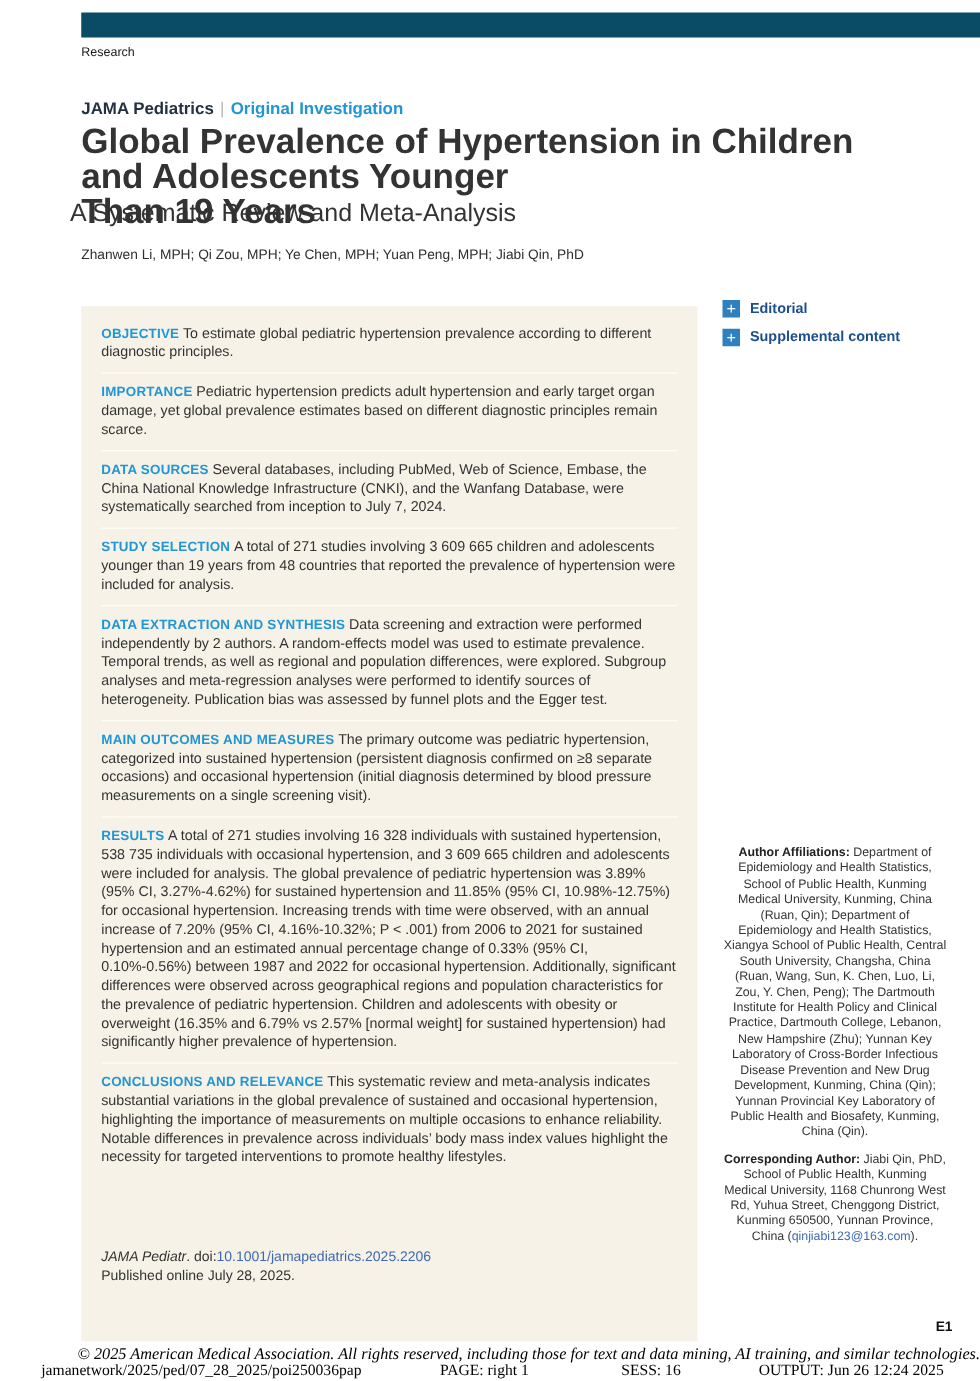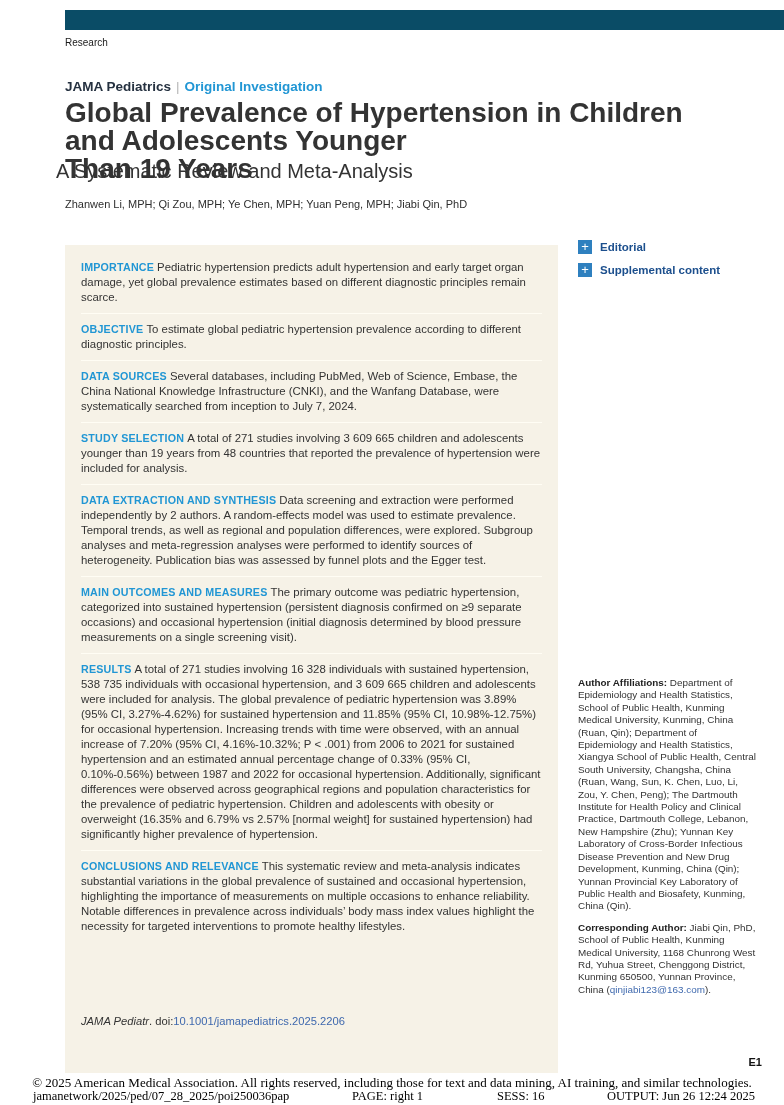--- a/index.html
+++ b/index.html
@@ -26,26 +26,26 @@
   .citation .it { font-style:italic; }
   a.link { color:#3f69ae; text-decoration:none; cursor:pointer; }
   .side-links { position:absolute; left:578px; top:240px; width:190px; }
   .side-link { display:flex; align-items:center; margin-bottom:9px; cursor:pointer; }
   .plus-icon {
     width:14px; height:14px; background:#2e80bf; color:#ffffff; flex:0 0 14px;
     font-size:13px; line-height:13px; text-align:center; font-weight:400; margin-right:8px;
   }
   .side-link .lbl { font-size:11.5px; font-weight:700; color:#1c4f8d;text-align:right; }
   .affil { position:absolute; left:578px; top:677px; width:180px; font-size:9.9px; line-height:12.4px; color:#333; }
-  .affil p { margin:0 0 9px 0; }
+  .affil p { margin:0 0 9px 0;text-align:center; }
   .affil b { color:#222; }
   .pageno { position:absolute; right:22px; top:1056px; font-size:11px; font-weight:700; color:#111; }
   .foot-copy {
-    position:absolute; left:0; top:1075px; width:100%; text-align:center;
-    font-family:"Liberation Serif", serif; font-size:13px; color:#000;
+    position:absolute; left:0; top:1075px; width:100%; text-align:right;
+    font-family:"Liberation Serif", serif; font-size:13px; color:#000;font-style:italic;
   }
   .foot-slug { position:absolute; left:0; top:1089px; width:100%; font-family:"Liberation Serif", serif; font-size:12.5px; color:#000; }
   .foot-slug span { position:absolute; white-space:nowrap; }
   .fs-slug { left:33px; }
   .fs-page { left:352px; }
   .fs-sess { left:497px; }
   .fs-out  { left:607px; }
 </style>
 </head>
 <body>
@@ -63,31 +63,32 @@
     <span>Global Prevalence of Hypertension in Children and Adolescents Younger</span><br>
     <span>Than 19 Years</span>
   </h1>
   <div class="subtitle">A Systematic Review and Meta-Analysis</div>
 
   <div class="authors">
     <div>Zhanwen Li, MPH; Qi Zou, MPH; Ye Chen, MPH; Yuan Peng, MPH; Jiabi Qin, PhD</div>
   </div>
 
   <div class="abstract-box">
+    <p class="sec"><span class="lab">OBJECTIVE</span><span>To estimate global pediatric hypertension prevalence according to different diagnostic principles.</span></p>
     <p class="sec"><span class="lab">IMPORTANCE</span><span>Pediatric hypertension predicts adult hypertension and early target organ damage, yet global prevalence estimates based on different diagnostic principles remain scarce.</span></p>
-    <p class="sec"><span class="lab">OBJECTIVE</span><span>To estimate global pediatric hypertension prevalence according to different diagnostic principles.</span></p>
     <p class="sec"><span class="lab">DATA SOURCES</span><span>Several databases, including PubMed, Web of Science, Embase, the China National Knowledge Infrastructure (CNKI), and the Wanfang Database, were systematically searched from inception to July 7, 2024.</span></p>
     <p class="sec"><span class="lab">STUDY SELECTION</span><span>A total of 271 studies involving 3 609 665 children and adolescents younger than 19 years from 48 countries that reported the prevalence of hypertension were included for analysis.</span></p>
     <p class="sec"><span class="lab">DATA EXTRACTION AND SYNTHESIS</span><span>Data screening and extraction were performed independently by 2 authors. A random-effects model was used to estimate prevalence. Temporal trends, as well as regional and population differences, were explored. Subgroup analyses and meta-regression analyses were performed to identify sources of heterogeneity. Publication bias was assessed by funnel plots and the Egger test.</span></p>
-    <p class="sec"><span class="lab">MAIN OUTCOMES AND MEASURES</span><span>The primary outcome was pediatric hypertension, categorized into sustained hypertension (persistent diagnosis confirmed on ≥9 separate occasions) and occasional hypertension (initial diagnosis determined by blood pressure measurements on a single screening visit).</span></p>
+    <p class="sec"><span class="lab">MAIN OUTCOMES AND MEASURES</span><span>The primary outcome was pediatric hypertension, categorized into sustained hypertension (persistent diagnosis confirmed on ≥8 separate occasions) and occasional hypertension (initial diagnosis determined by blood pressure measurements on a single screening visit).</span></p>
     <p class="sec"><span class="lab">RESULTS</span><span>A total of 271 studies involving 16 328 individuals with sustained hypertension, 538 735 individuals with occasional hypertension, and 3 609 665 children and adolescents were included for analysis. The global prevalence of pediatric hypertension was 3.89% (95% CI, 3.27%-4.62%) for sustained hypertension and 11.85% (95% CI, 10.98%-12.75%) for occasional hypertension. Increasing trends with time were observed, with an annual increase of 7.20% (95% CI, 4.16%-10.32%; P &lt; .001) from 2006 to 2021 for sustained hypertension and an estimated annual percentage change of 0.33% (95% CI, 0.10%-0.56%) between 1987 and 2022 for occasional hypertension. Additionally, significant differences were observed across geographical regions and population characteristics for the prevalence of pediatric hypertension. Children and adolescents with obesity or overweight (16.35% and 6.79% vs 2.57% [normal weight] for sustained hypertension) had significantly higher prevalence of hypertension.</span></p>
     <p class="sec"><span class="lab">CONCLUSIONS AND RELEVANCE</span><span>This systematic review and meta-analysis indicates substantial variations in the global prevalence of sustained and occasional hypertension, highlighting the importance of measurements on multiple occasions to enhance reliability. Notable differences in prevalence across individuals’ body mass index values highlight the necessity for targeted interventions to promote healthy lifestyles.</span></p>
 
     <div class="citation">
       <div><span class="it">JAMA Pediatr</span><span>. doi:</span><a class="link">10.1001/jamapediatrics.2025.2206</a></div>
+      <div>Published online July 28, 2025.</div>
     </div>
   </div>
 
   <div class="side-links">
     <div class="side-link">
       <span class="plus-icon">+</span>
       <span class="lbl">Editorial</span>
     </div>
     <div class="side-link">
       <span class="plus-icon">+</span>

